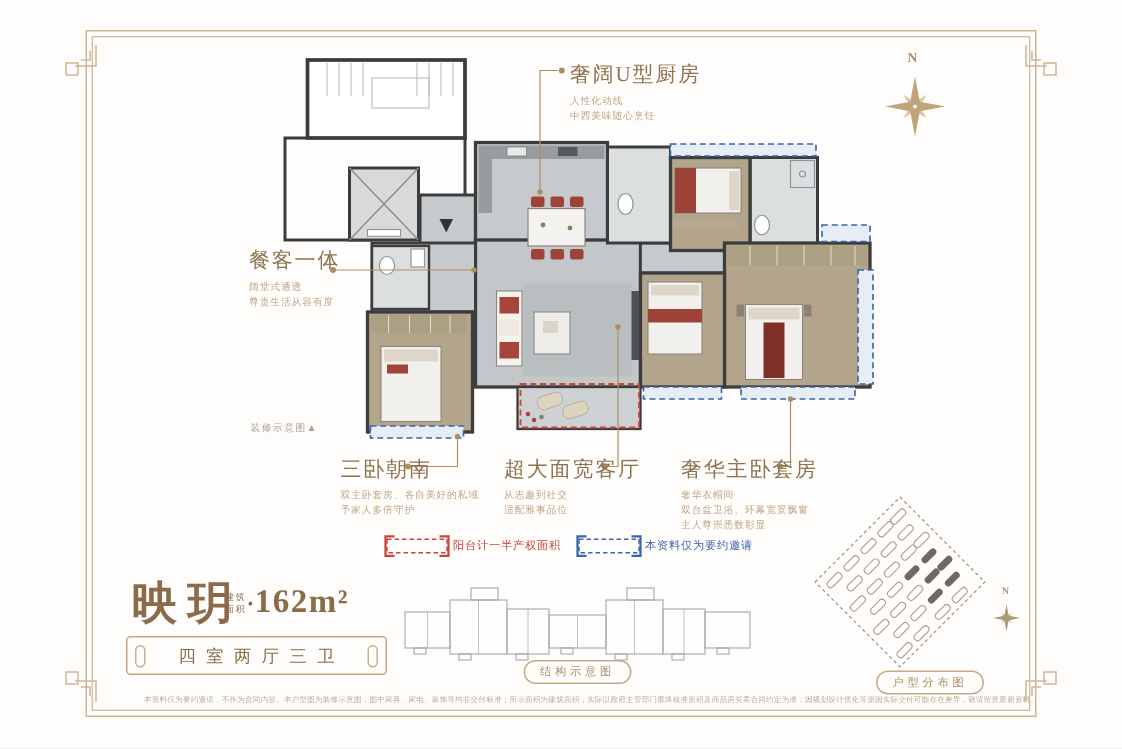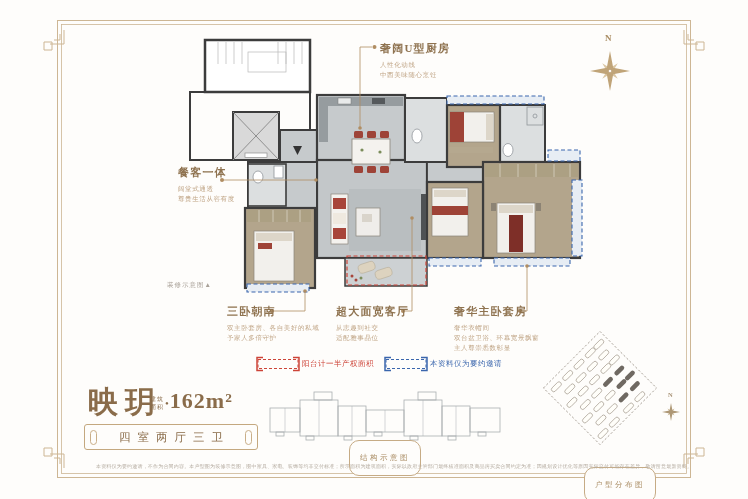--- a/index.html
+++ b/index.html
@@ -1,36 +1,36 @@
 <!DOCTYPE html>
 <html><head>
 <meta charset="utf-8">
 <style>
   html,body{margin:0;padding:0;background:#e9e9e9;}
   #stage{position:relative;width:748px;height:499px;background:#fefdfb;overflow:hidden;
          font-family:"Liberation Serif","DejaVu Serif",serif;}
   .abs{position:absolute;}
   svg{display:block;}
-  .c-title{font-size:11px;letter-spacing:1.2px;color:#8f7350;white-space:nowrap;font-weight:700;}
+  .c-title{font-size:14px;letter-spacing:1.2px;color:#8f7350;white-space:nowrap;font-weight:400;}
   .c-sub{font-size:6.5px;letter-spacing:.6px;color:#c0a586;line-height:1.5;white-space:nowrap;margin-top:4px;}
   .deco-note{font-size:6.5px;color:#a9a198;letter-spacing:1px;white-space:nowrap;}
   .legend-label{font-size:7.5px;letter-spacing:.5px;white-space:nowrap;}
   .legend-red{color:#cd4438;font-family:Liberation Mono, monospace;}
   .legend-blue{color:#3a66ad;}
   .plan-name{font-size:30px;font-weight:600;color:#8a6c4a;letter-spacing:7px;white-space:nowrap;}
   .area-wrap{display:flex;align-items:flex-start;}
   .area-label{width:14px;font-size:6px;line-height:7.5px;color:#8a6c4a;letter-spacing:1px;}
   .area-dot{font-size:11px;color:#8a6c4a;position:relative;top:9px;margin:0 1px;}
   .area-value{font-size:22px;color:#8a6c4a;font-weight:600;letter-spacing:1px;}
   .spec-box{display:flex;align-items:center;border:1px solid #c4a87f;border-radius:3px;
             height:24px;width:162px;padding:0 5px;justify-content:space-between;background:transparent;}
   .spec-cap{width:5px;height:13px;border:1px solid #c9ae88;border-radius:5px;flex:none;}
   .spec-text{font-size:11.5px;color:#8a6c4a;letter-spacing:7px;padding-left:7px;white-space:nowrap;}
   .pill{font-size:7.5px;color:#a98c63;border:1px solid #c6ab85;border-radius:10px;
-        padding:12px 10px;letter-spacing:2.5px;white-space:nowrap;background:#fefdfb;}
+        padding:2px 10px;letter-spacing:2.5px;white-space:nowrap;background:#fefdfb;}
   .compass-n{font-size:9px;font-weight:700;color:#a98c63;}
   .site-n{font-size:6.5px;font-weight:700;color:#a99377;}
   .disclaimer{font-size:7px;color:#b6ada2;white-space:nowrap;transform:scale(0.72);
               transform-origin:0 0;width:780px;letter-spacing:.2px;font-family:"Liberation Sans",sans-serif;}
 </style>
 </head>
 <body>
 
 <div id="stage">
 
@@ -272,21 +272,21 @@
   <div class="abs site-n" style="left:668px;top:391px">N</div>
 
   <div class="abs" style="left:380px;top:41px">
     <div class="c-title">奢阔U型厨房</div>
     <div class="c-sub">
       <div>人性化动线</div>
       <div>中西美味随心烹饪</div>
     </div>
   </div>
 
-  <div class="abs" style="left:178px;top:165px">
+  <div class="abs" style="left:166px;top:165px">
     <div class="c-title">餐客一体</div>
     <div class="c-sub">
       <div>阔堂式通透</div>
       <div>尊贵生活从容有度</div>
     </div>
   </div>
 
   <div class="abs deco-note" style="left:167px;top:281px">装修示意图▲</div>
 
   <div class="abs" style="left:227px;top:304px">
@@ -323,19 +323,19 @@
     <div class="area-dot">•</div>
     <div class="area-value">162m²</div>
   </div>
   <div class="abs spec-box" style="left:84px;top:424px">
     <span class="spec-cap"></span>
     <span class="spec-text">四室两厅三卫</span>
     <span class="spec-cap"></span>
   </div>
 
   <div class="abs pill" style="left:349px;top:440px">结构示意图</div>
-  <div class="abs pill" style="left:584px;top:467px">户型分布图</div>
+  <div class="abs pill" style="left:584px;top:447px">户型分布图</div>
 
   <div class="abs" style="left:96px;top:463px">
     <div class="disclaimer">本资料仅为要约邀请，不作为合同内容。本户型图为装修示意图，图中家具、家电、装饰等均非交付标准；所示面积为建筑面积，实际以政府主管部门最终核准面积及商品房买卖合同约定为准；因规划设计优化等原因实际交付可能存在差异，敬请留意最新资料。</div>
   </div>
 
 </div>
 
 </body></html>

